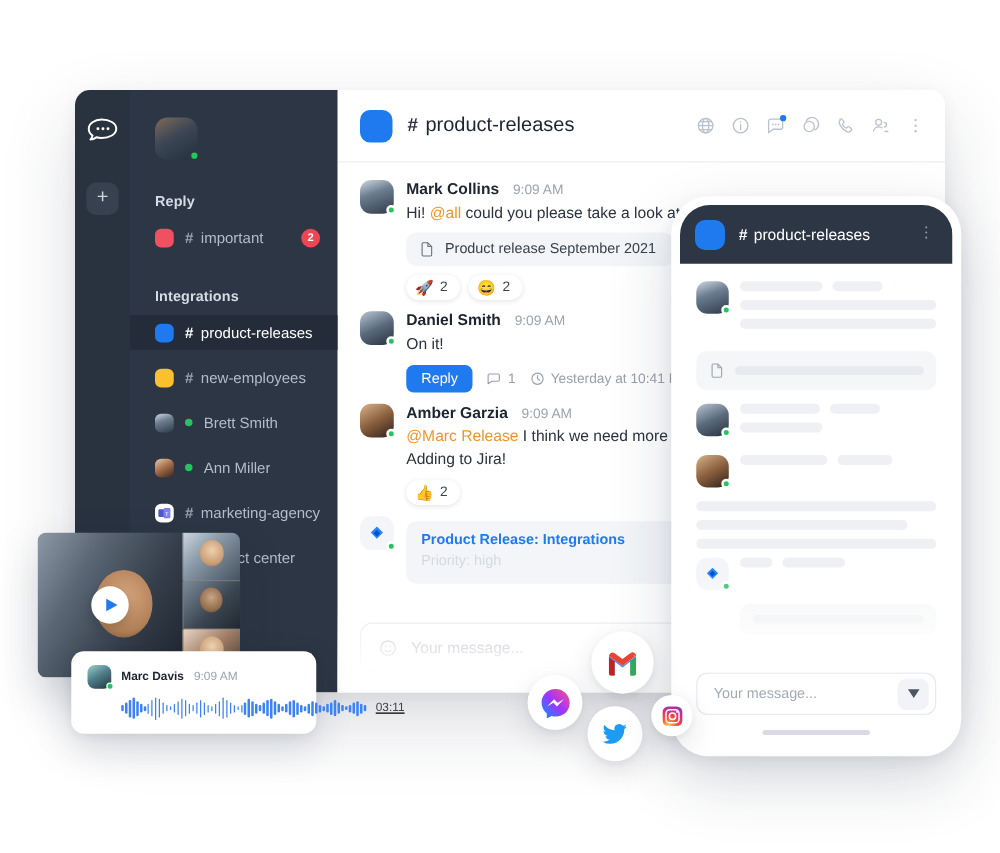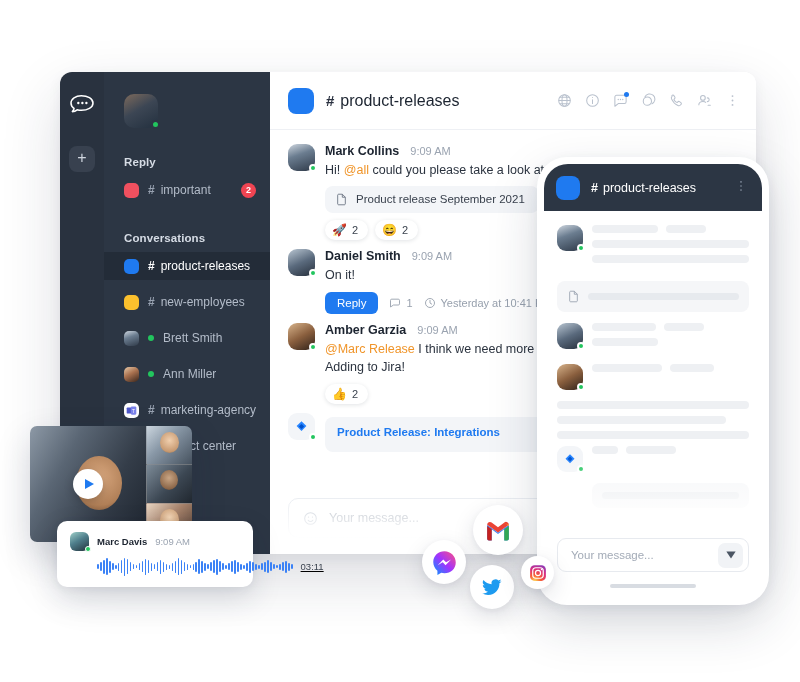--- a/index.html
+++ b/index.html
@@ -256,21 +256,21 @@
 
       <div class="side-section">Reply</div>
 
       <div class="side-row">
         <span class="sq" style="background:#f0505f"></span>
         <span class="hash">#</span>
         <span class="nm">important</span>
         <span class="badge">2</span>
       </div>
 
-      <div class="side-section">Conversations</div>
+      <div class="side-section">Integrations</div>
 
       <div class="side-row active">
         <span class="sq" style="background:#1f7af0"></span>
         <span class="hash">#</span>
         <span class="nm">product-releases</span>
       </div>
 
       <div class="side-row">
         <span class="sq" style="background:#fbc02d"></span>
         <span class="hash">#</span>
@@ -467,20 +467,21 @@
               <svg viewBox="0 0 16 16" width="13" height="13">
                 <path d="M8 1.5l6 6-6 6-6-6z" fill="#2684ff"></path>
                 <path d="M8 4.8l3.2 3.2L8 11.2 4.8 8z" fill="#0052cc"></path>
               </svg>
             </span>
             <span class="dot"></span>
           </span>
           <div class="msg-body">
             <div class="jira-card">
               <div class="jira-title">Product Release: Integrations</div>
+              <div class="jira-line fade">Priority: high</div>
             </div>
           </div>
         </div>
       </div>
 
       <div class="composer-wrap">
         <div class="composer">
           <svg viewBox="0 0 16 16" width="15" height="15" fill="none" stroke="#b9c1cd" stroke-width="1.1">
             <circle cx="8" cy="8" r="6.2"></circle>
             <circle cx="5.9" cy="6.5" r=".7" fill="#b9c1cd" stroke="none"></circle>

